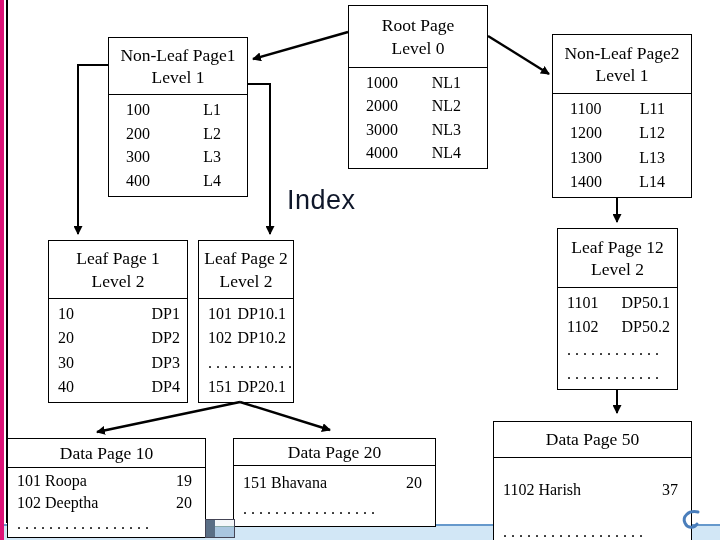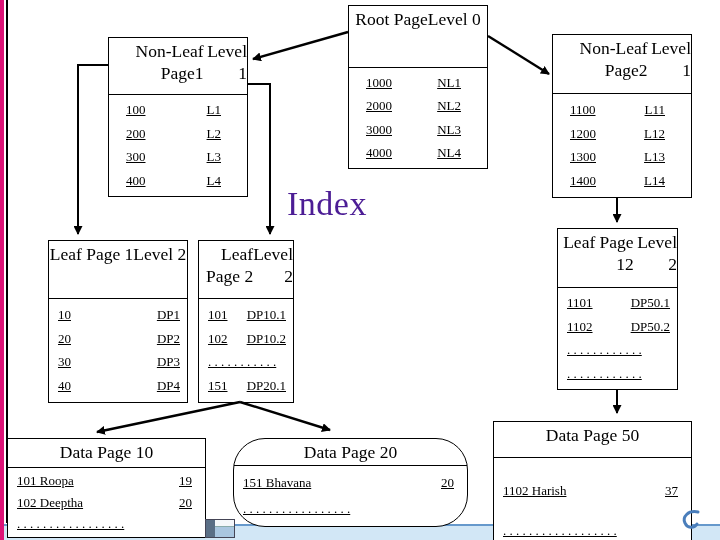--- a/index.html
+++ b/index.html
@@ -18,39 +18,38 @@
   .thumb .t2 .t2a{height:6px;background:#f4f7fa;border-bottom:1px solid #8aa;}
   .thumb .t2 .t2b{flex:1;background:#a9c6e0;}
   .swirl{position:absolute;left:678px;top:508px;width:24px;height:26px;z-index:3;}
 
   
   .box{
     position:absolute;background:#fff;border:1.6px solid #000;box-sizing:border-box;
     display:flex;flex-direction:column;z-index:2;color:#000;
   }
   .box-title{
-    border-bottom:1.6px solid #000;text-align:right;
+    border-bottom:1.6px solid #000;text-align:center;
     font-size:17.5px;line-height:1.28;
-    display:flex;flex-direction:row;justify-content:center;
+    display:flex;flex-direction:column;justify-content:center;
     padding:2px 0;
   }
   .box-body{
     flex:1;display:flex;flex-direction:column;justify-content:space-evenly;
-    font-size:13px;
-    text-decoration:underline;
+    font-size:16px;
   }
   .row{display:flex;justify-content:space-between;white-space:nowrap;}
   .pad-a .row{padding:0 26px 0 17px;}   
   .pad-b .row{padding:0 7px 0 9px;}     
   .pad-c .row{padding:0 13px 0 9px;}    
 
   .index-label{
     position:absolute;left:287px;top:185px;z-index:2;
-    font-family:Liberation Serif, serif;
-    font-size:34px;color:#4c1d95;letter-spacing:.5px;
+    font-family:Liberation Sans, sans-serif;
+    font-size:27px;color:#0f172a;letter-spacing:.5px;
   }
   .arrows{position:absolute;left:0;top:0;z-index:4;pointer-events:none;}
 </style>
 </head>
 <body>
 
 <div class="accent-stripe"></div>
 <div class="frame-line"></div>
 <div class="footer-band"></div>
 <div class="thumb">
@@ -229,21 +228,21 @@
         <span>102 Deeptha</span>
         <span>20</span>
       </div>
       <div class="row">
         <span>. . . . . . . . . . . . . . . . .</span>
         <span></span>
       </div>
     </div>
 </div>
 
-<div class="box pad-c" style="left:233px;top:438px;width:235px;height:89px;border-radius:32px;">
+<div class="box pad-c" style="left:233px;top:438px;width:203px;height:89px;">
   <div class="box-title" style="height:22px;">
     <div>Data Page 20</div>
   </div>
   <div class="box-body">
       <div class="row">
         <span>151 Bhavana</span>
         <span>20</span>
       </div>
       <div class="row">
         <span>. . . . . . . . . . . . . . . . .</span>

